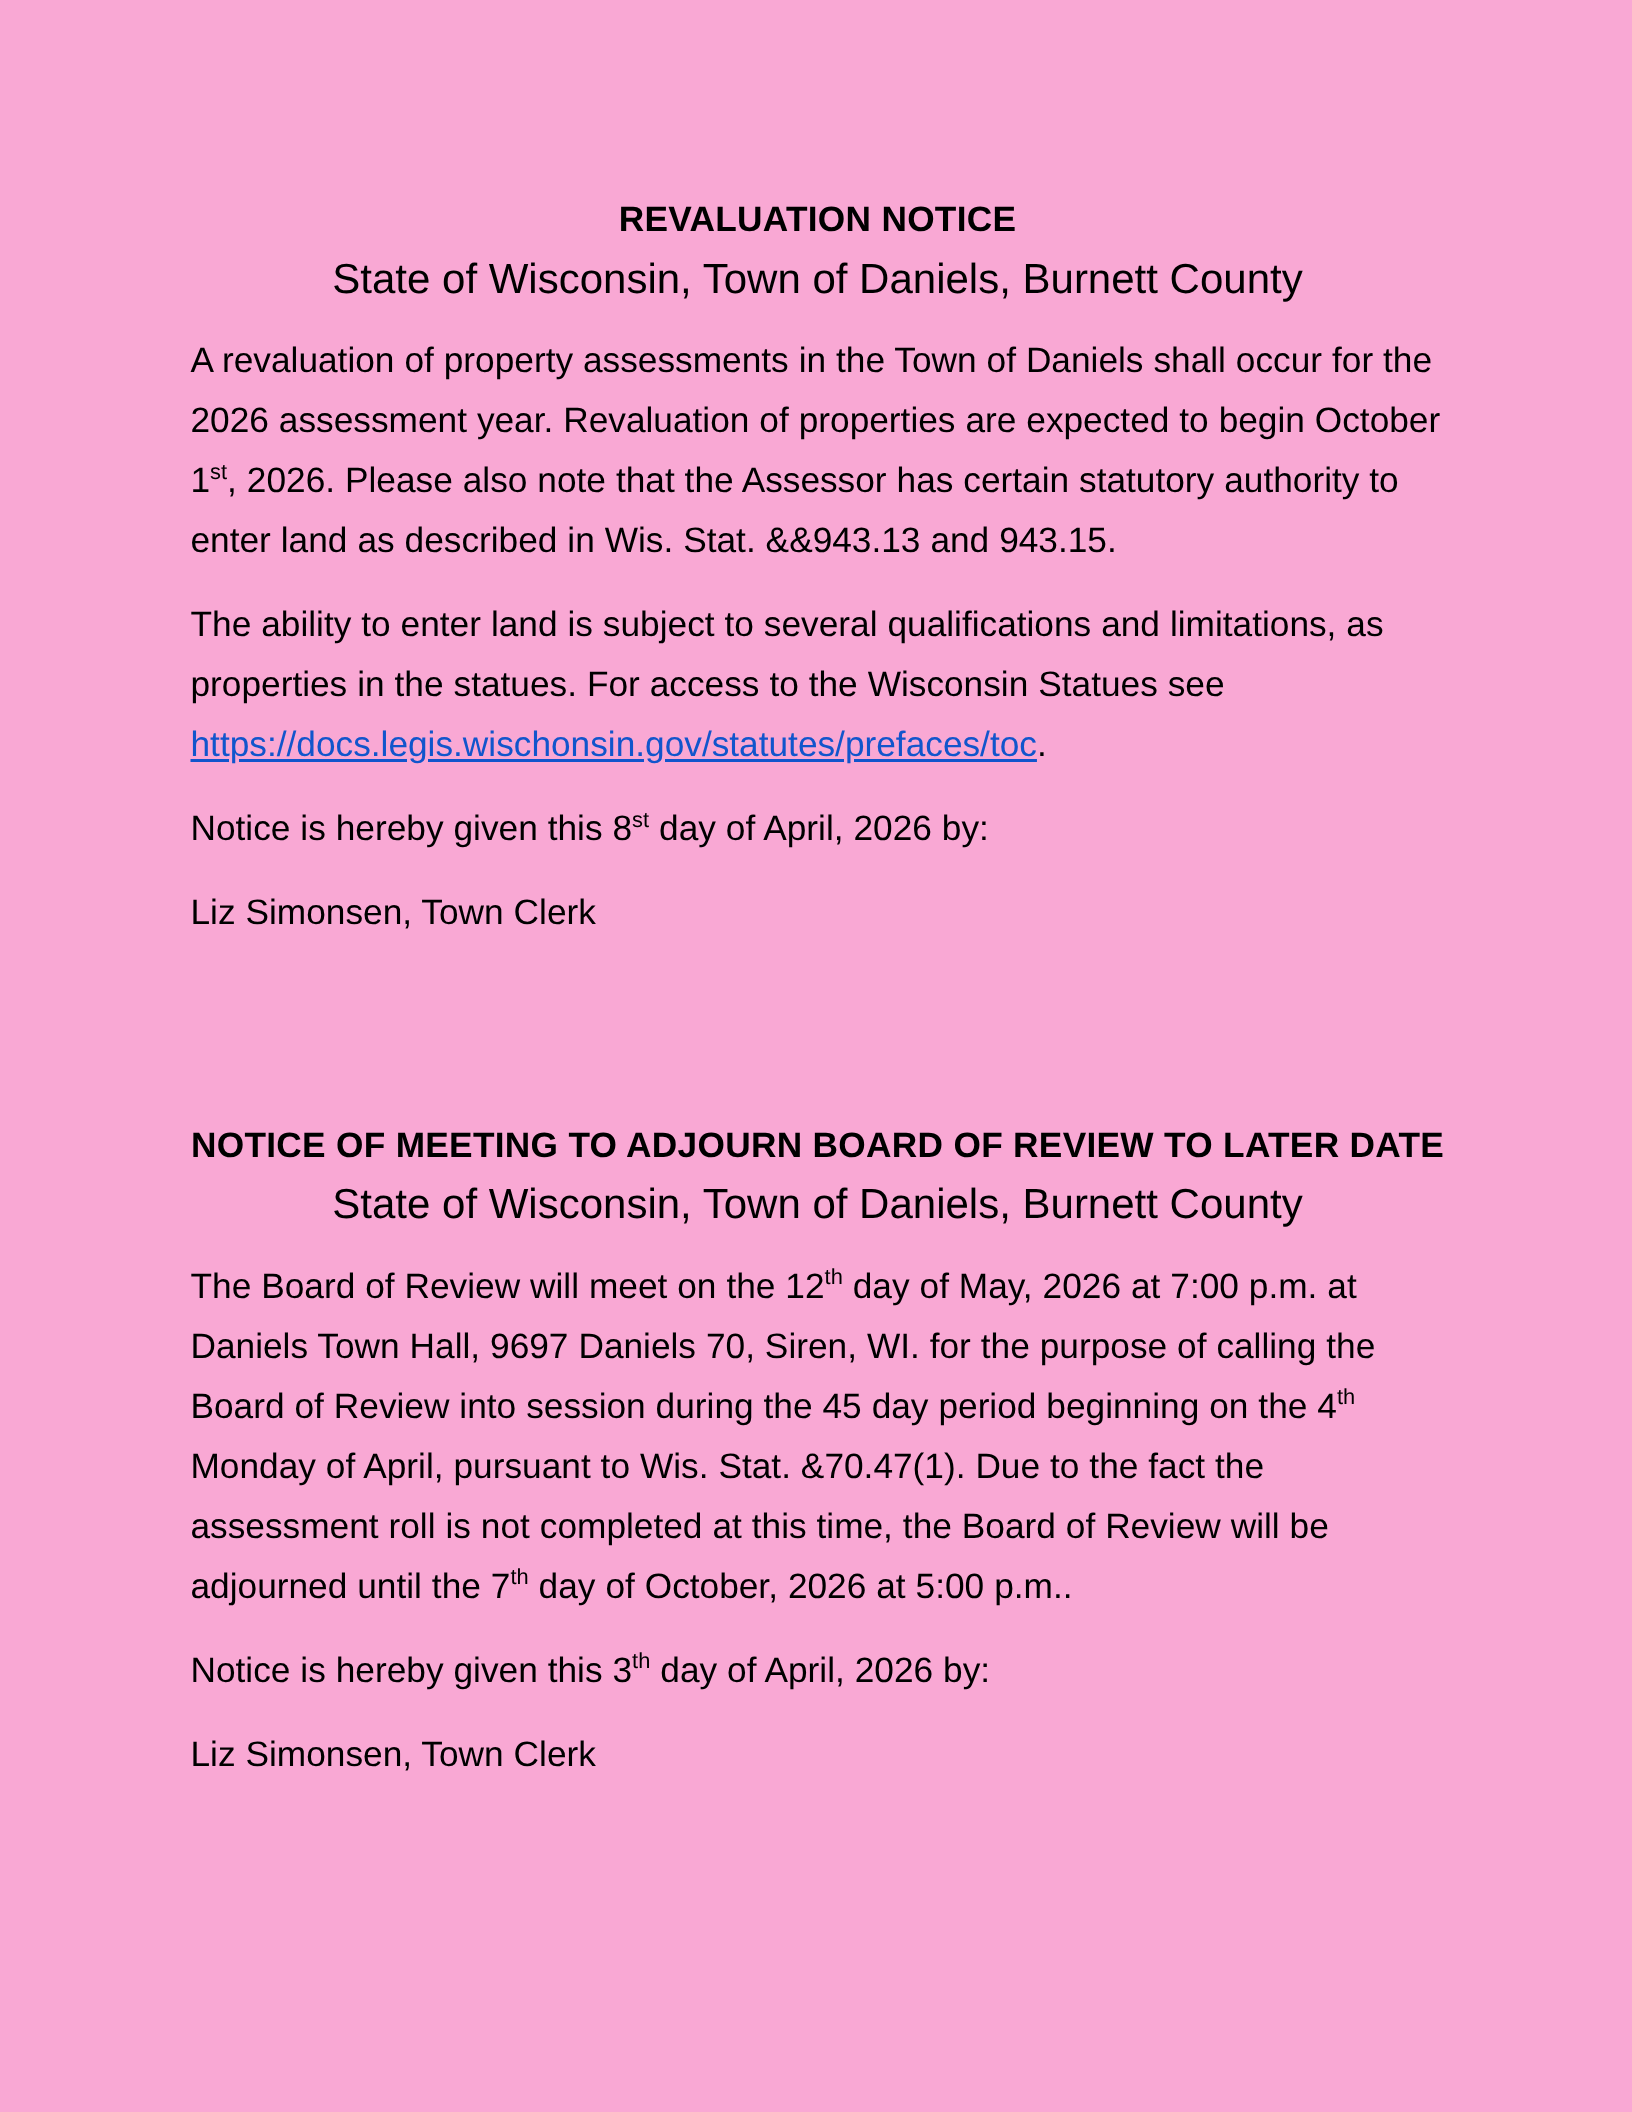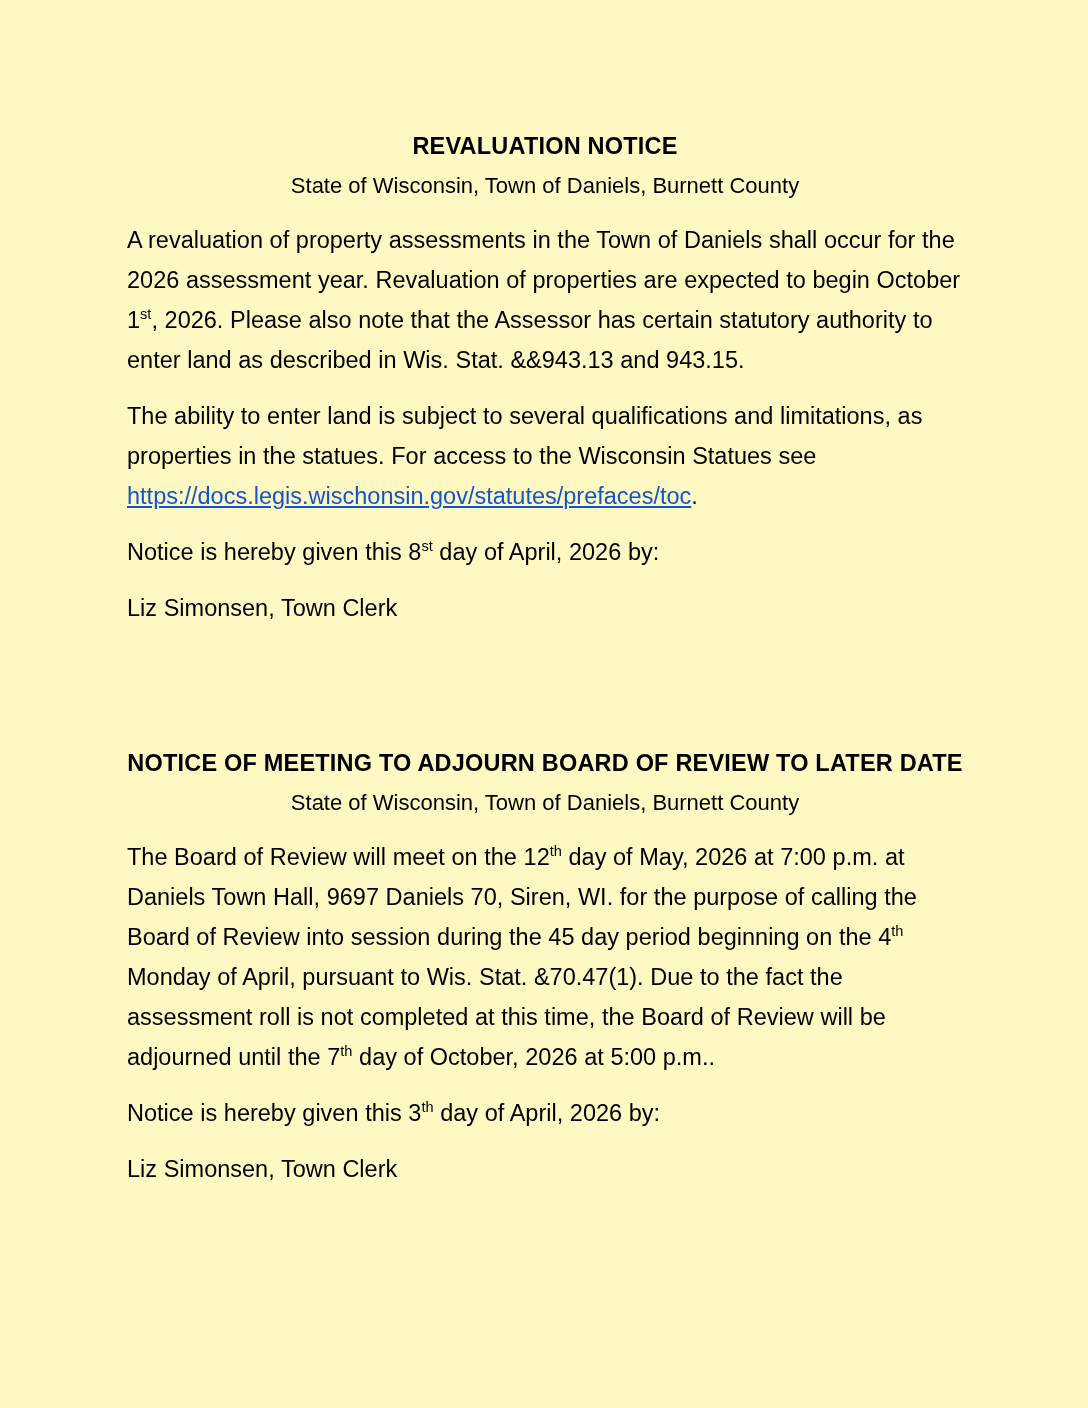--- a/index.html
+++ b/index.html
@@ -12,21 +12,21 @@
     width: 1088px;
     height: 1408px;
     font-family: "Liberation Sans", sans-serif;
     color: #000000;
     -webkit-font-smoothing: antialiased;
   }
   .page {
     position: relative;
     width: 1088px;
     height: 1408px;
-    background: #fef9c3;
+    background: #f9a8d4;
     box-sizing: border-box;
     padding: 0;
     overflow: hidden;
   }
   .content {
     position: absolute;
     left: 127px;
     top: 0;
     width: 836px;
   }
@@ -34,21 +34,21 @@
     font-size: 23.5px;
     font-weight: bold;
     text-align: center;
     letter-spacing: 0.2px;
     margin: 0;
     line-height: 40px;
   }
   .title-1 { padding-top: 126px; }
   .title-2 { padding-top: 0; margin-top: 45px; }
   .subtitle {
-    font-size: 22px;
+    font-size: 28px;
     font-weight: normal;
     text-align: center;
     margin: 0;
     line-height: 40px;
   }
   .spacer-after-title { height: 14px; }
   .para {
     font-size: 23.5px;
     line-height: 40px;
     text-align: left;

